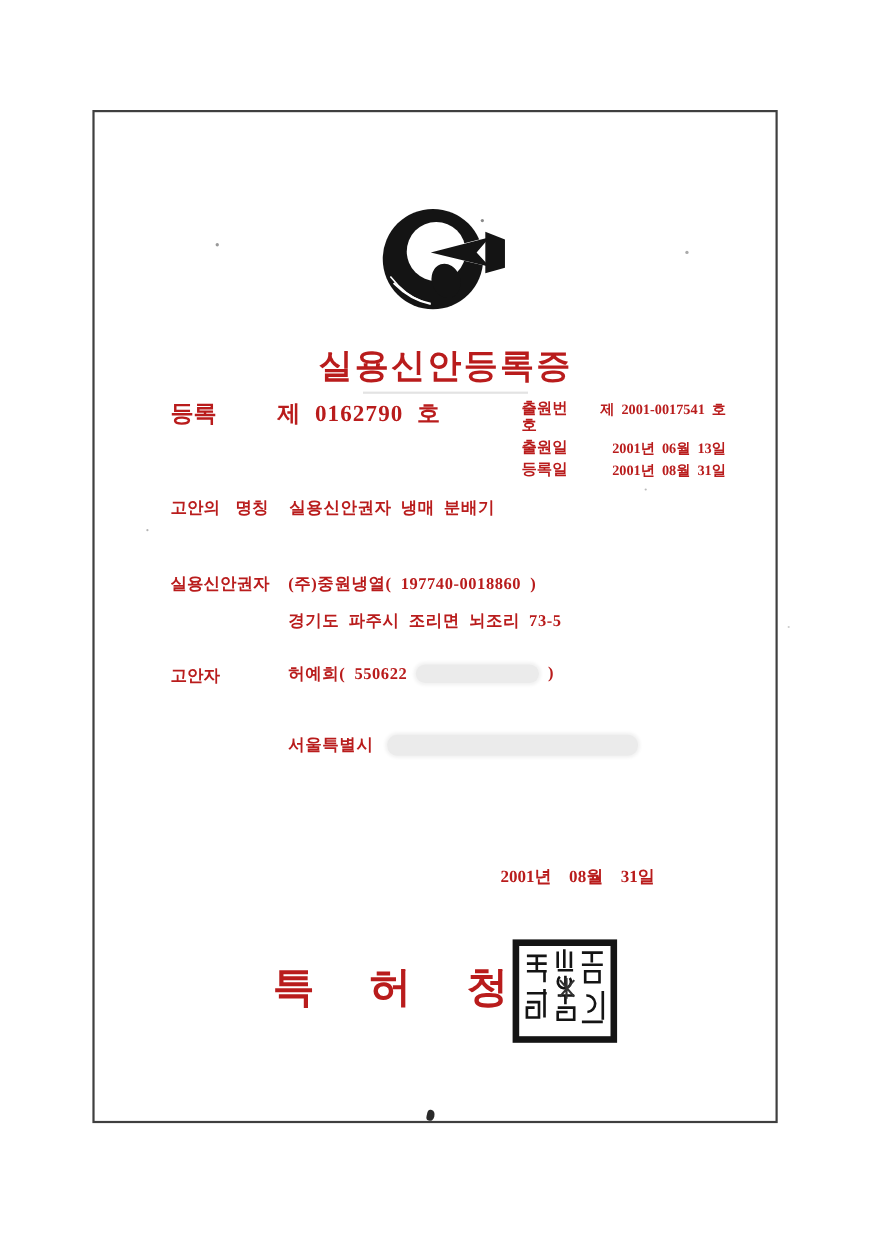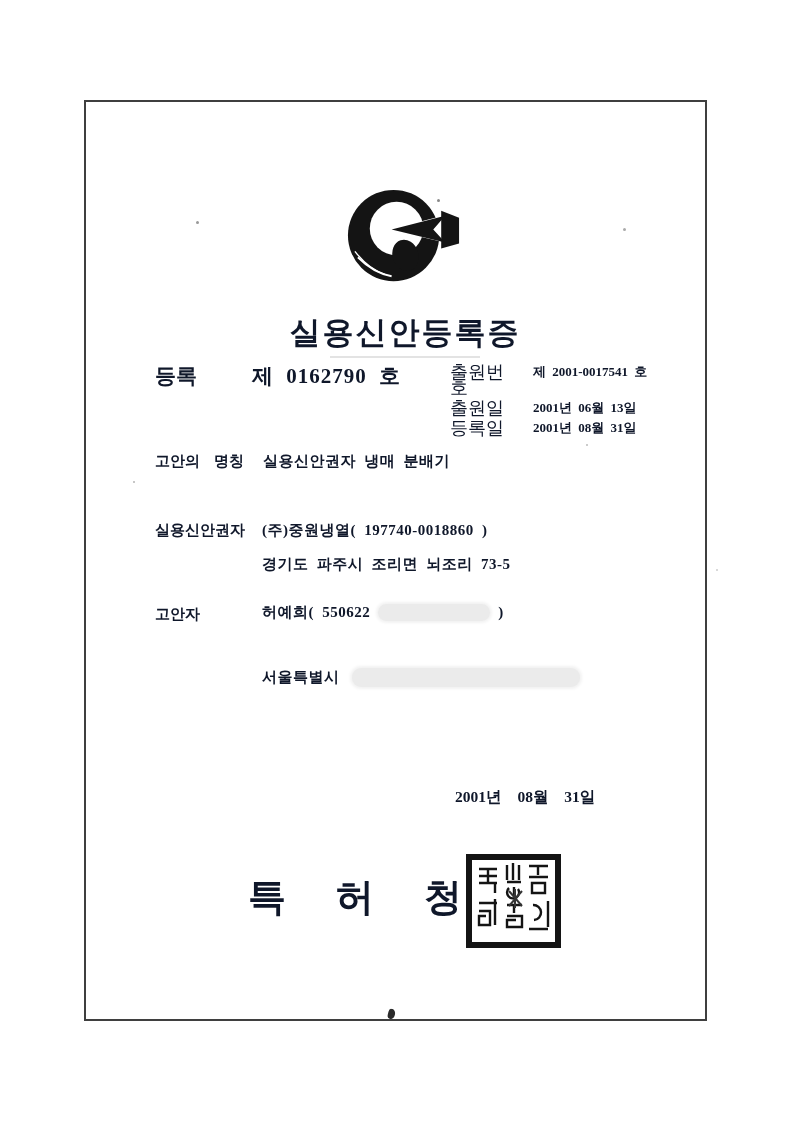--- a/index.html
+++ b/index.html
@@ -1,18 +1,18 @@
 <!DOCTYPE html>
 <html><head>
 <meta charset="utf-8">
 <style>
   html,body{margin:0;padding:0;background:#ffffff;}
   .page{
     position:relative;width:793px;height:1121px;background:#ffffff;overflow:hidden;
-    font-family:"Liberation Serif","DejaVu Serif",serif;color:#0f172a;
+    font-family:"Liberation Serif","DejaVu Serif",serif;color:#b91c1c;
   }
   .abs{position:absolute;}
   .frame{
     left:84px;top:100px;width:619px;height:917px;
     border:2px solid #3f3f3f;
   }
   
   .logo{left:342px;top:184px;width:124px;height:108px;}
   
   .title{
@@ -25,22 +25,22 @@
     font-size:21px;font-weight:700;text-align:justify;text-align-last:justify;white-space:nowrap;
   }
   .reg-number{
     left:252px;top:362px;font-size:21px;font-weight:700;
     letter-spacing:1px;word-spacing:6px;white-space:nowrap;
   }
   
   .info{left:450px;top:364px;width:210px;}
   .info-row{display:flex;margin-bottom:4px;line-height:16px;}
   .info-label{
-    width:55px;font-size:18px;font-weight:400;
-    text-align:justify;text-align-last:justify;
+    width:55px;font-size:14px;font-weight:700;
+    text-align:justify;text-align-last:justify;margin-left:24px;
   }
   .info-value{margin-left:28px;font-size:13px;font-weight:600;word-spacing:3px;white-space:nowrap;}
   
   .field-label{font-size:15px;font-weight:700;white-space:nowrap;}
   .just{display:inline-block;text-align:justify;text-align-last:justify;}
   .field-value{font-size:15px;font-weight:600;letter-spacing:.5px;word-spacing:4px;white-space:nowrap;}
   .flexrow{display:flex;align-items:center;}
   .redact{
     background:#ebebeb;border-radius:9px;
     box-shadow:0 0 3px 2px #f2f2f2;

